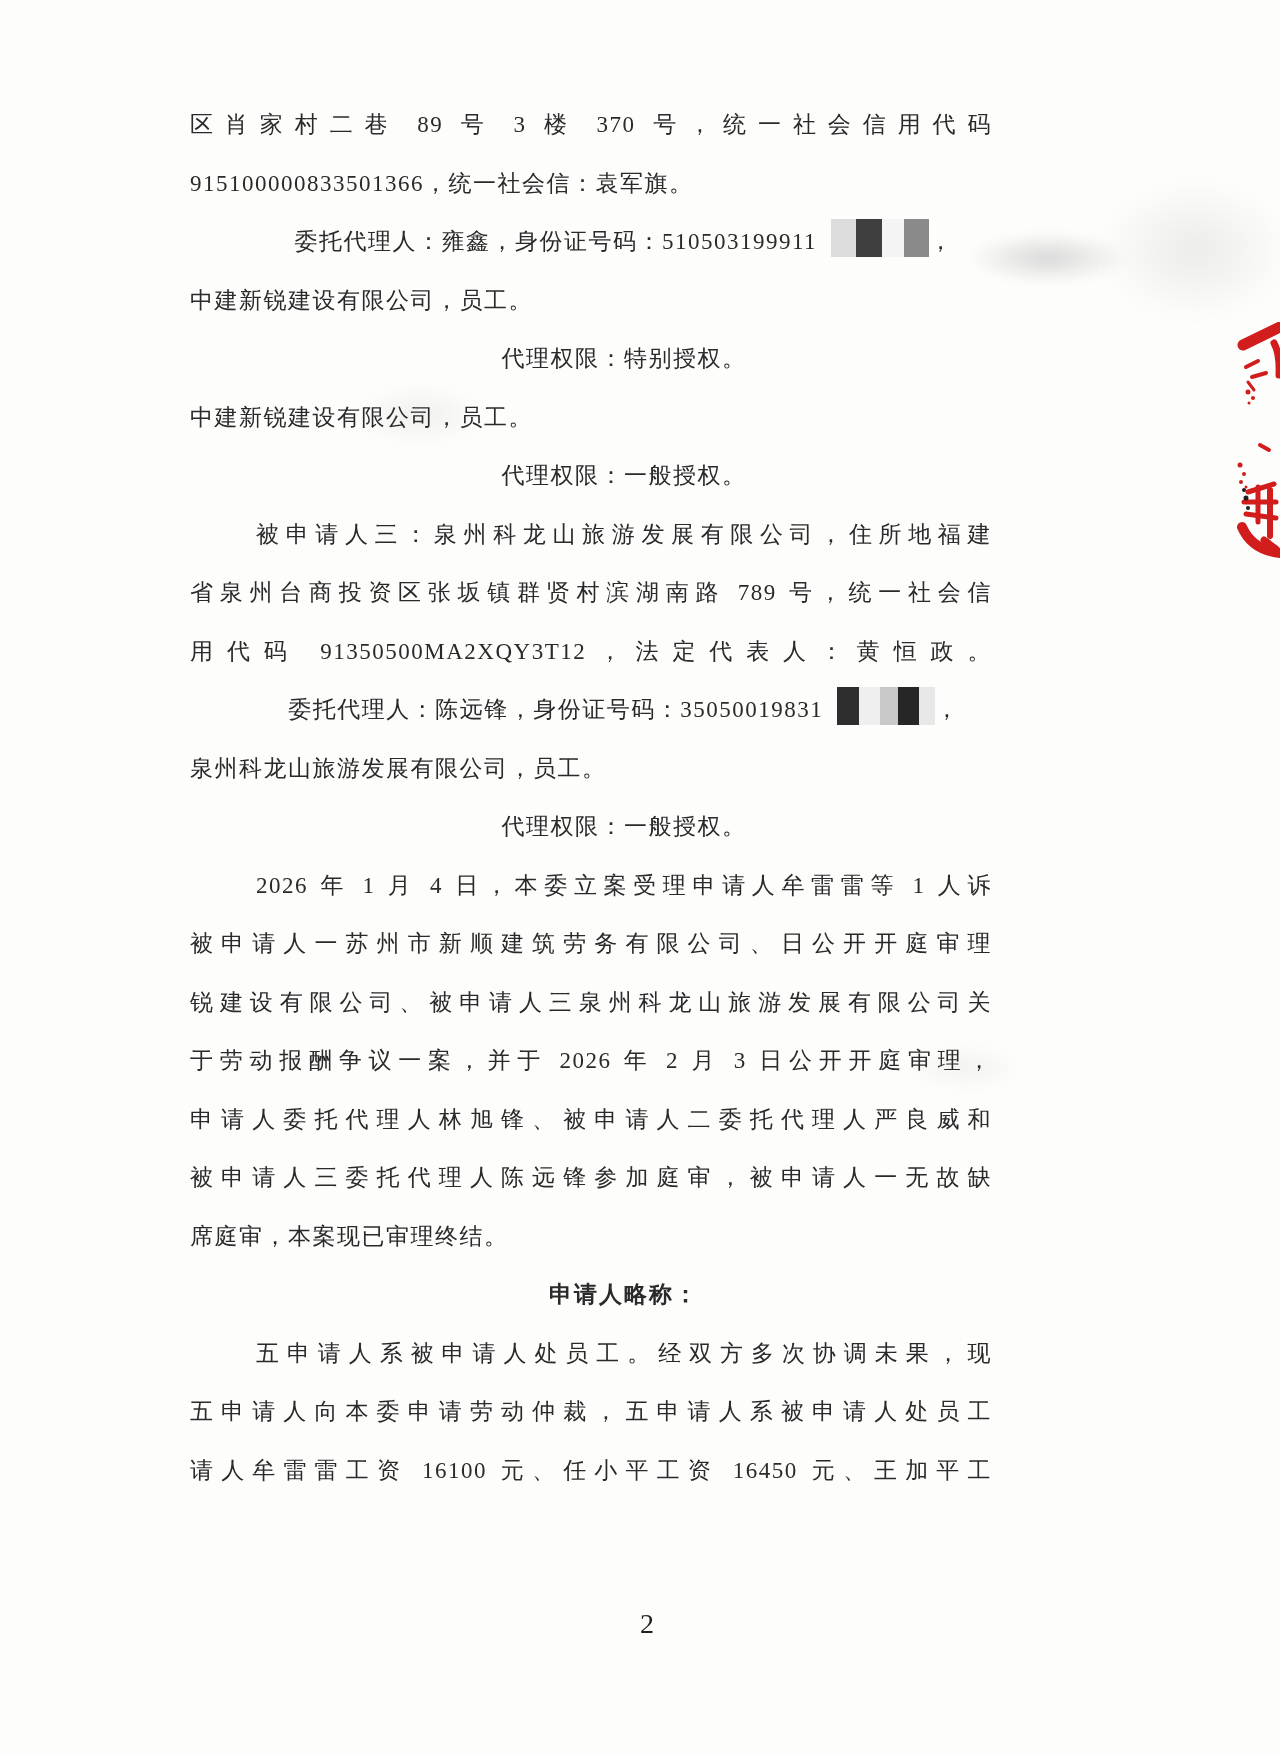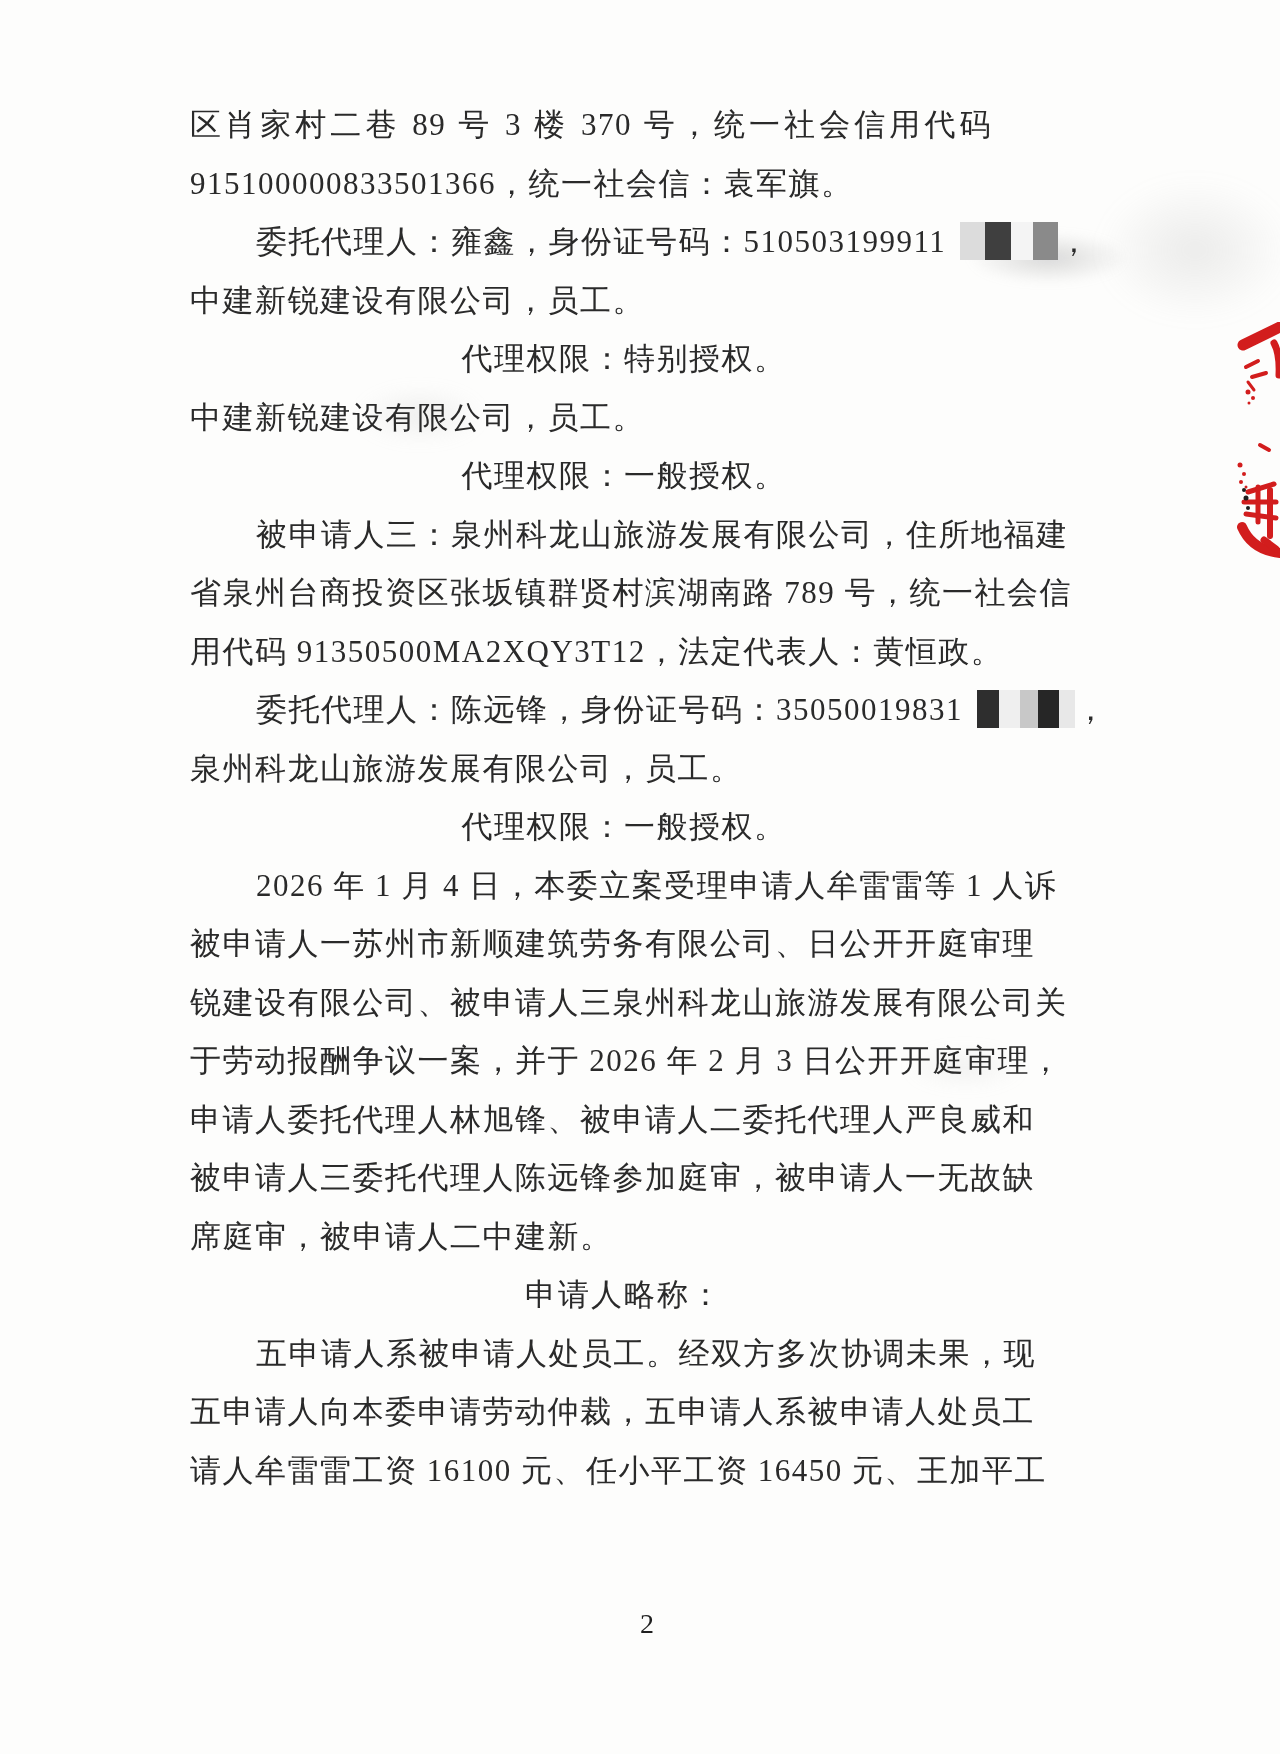--- a/index.html
+++ b/index.html
@@ -9,30 +9,30 @@
     background:#fdfdfc;
     overflow:hidden;
     font-family:"Liberation Serif","DejaVu Serif",serif;
     color:#262626;
   }
   .text-block{
     position:absolute;left:190px;top:96px;width:802px;
   }
   .line{
     height:58.5px;line-height:58.5px;
-    font-size:31px;letter-spacing:1.5px;
+    font-size:23px;letter-spacing:1.5px;
     white-space:nowrap;
     color:#2a2a2a;
   }
   .line.ind{ text-indent:66px;text-align:center; }
   .line.justify{
     text-align:justify;
     text-align-last:justify;
   }
-  .line.bold{ font-weight:normal; letter-spacing:2px; }
+  .line.bold{ font-weight:bold; letter-spacing:2px; }
   .redaction{
     display:inline-block;
     width:98px;height:38px;
     margin-left:14px;
     vertical-align:-8px;
     image-rendering:pixelated;
   }
   .redaction.v1{background:linear-gradient(90deg,#dcdcdc 0 26%,#3f3f3f 26% 52%,#f4f4f4 52% 74%,#8a8a8a 74% 100%);}
   .redaction.v2{background:linear-gradient(90deg,#f6f6f6 0 20%,#d8d8d8 20% 44%,#161616 44% 70%,#ececec 70% 80%,#4e4e4e 80% 100%);}
   .redaction.v3{background:linear-gradient(90deg,#2e2e2e 0 22%,#efefef 22% 44%,#c8c8c8 44% 62%,#262626 62% 84%,#e8e8e8 84% 100%);}
@@ -110,21 +110,21 @@
     <div class="line justify">用代码 91350500MA2XQY3T12，法定代表人：黄恒政。</div>
     <div class="line ind"><span>委托代理人：陈远锋，身份证号码：35050019831</span><span class="redaction v3"></span><span>，</span></div>
     <div class="line">泉州科龙山旅游发展有限公司，员工。</div>
     <div class="line ind">代理权限：一般授权。</div>
     <div class="line ind justify">2026 年 1 月 4 日，本委立案受理申请人牟雷雷等 1 人诉</div>
     <div class="line justify">被申请人一苏州市新顺建筑劳务有限公司、日公开开庭审理</div>
     <div class="line justify">锐建设有限公司、被申请人三泉州科龙山旅游发展有限公司关</div>
     <div class="line justify">于劳动报酬争议一案，并于 2026 年 2 月 3 日公开开庭审理，</div>
     <div class="line justify">申请人委托代理人林旭锋、被申请人二委托代理人严良威和</div>
     <div class="line justify">被申请人三委托代理人陈远锋参加庭审，被申请人一无故缺</div>
-    <div class="line">席庭审，被申请人二中建新。</div>
+    <div class="line">席庭审，本案现已审理终结。</div>
     <div class="line ind bold">申请人略称：</div>
     <div class="line ind justify">五申请人系被申请人处员工。经双方多次协调未果，现</div>
     <div class="line justify">五申请人向本委申请劳动仲裁，五申请人系被申请人处员工</div>
     <div class="line justify">请人牟雷雷工资 16100 元、任小平工资 16450 元、王加平工</div>
   </div>
 
   <div class="page-number">2</div>
 
 </div>
 

